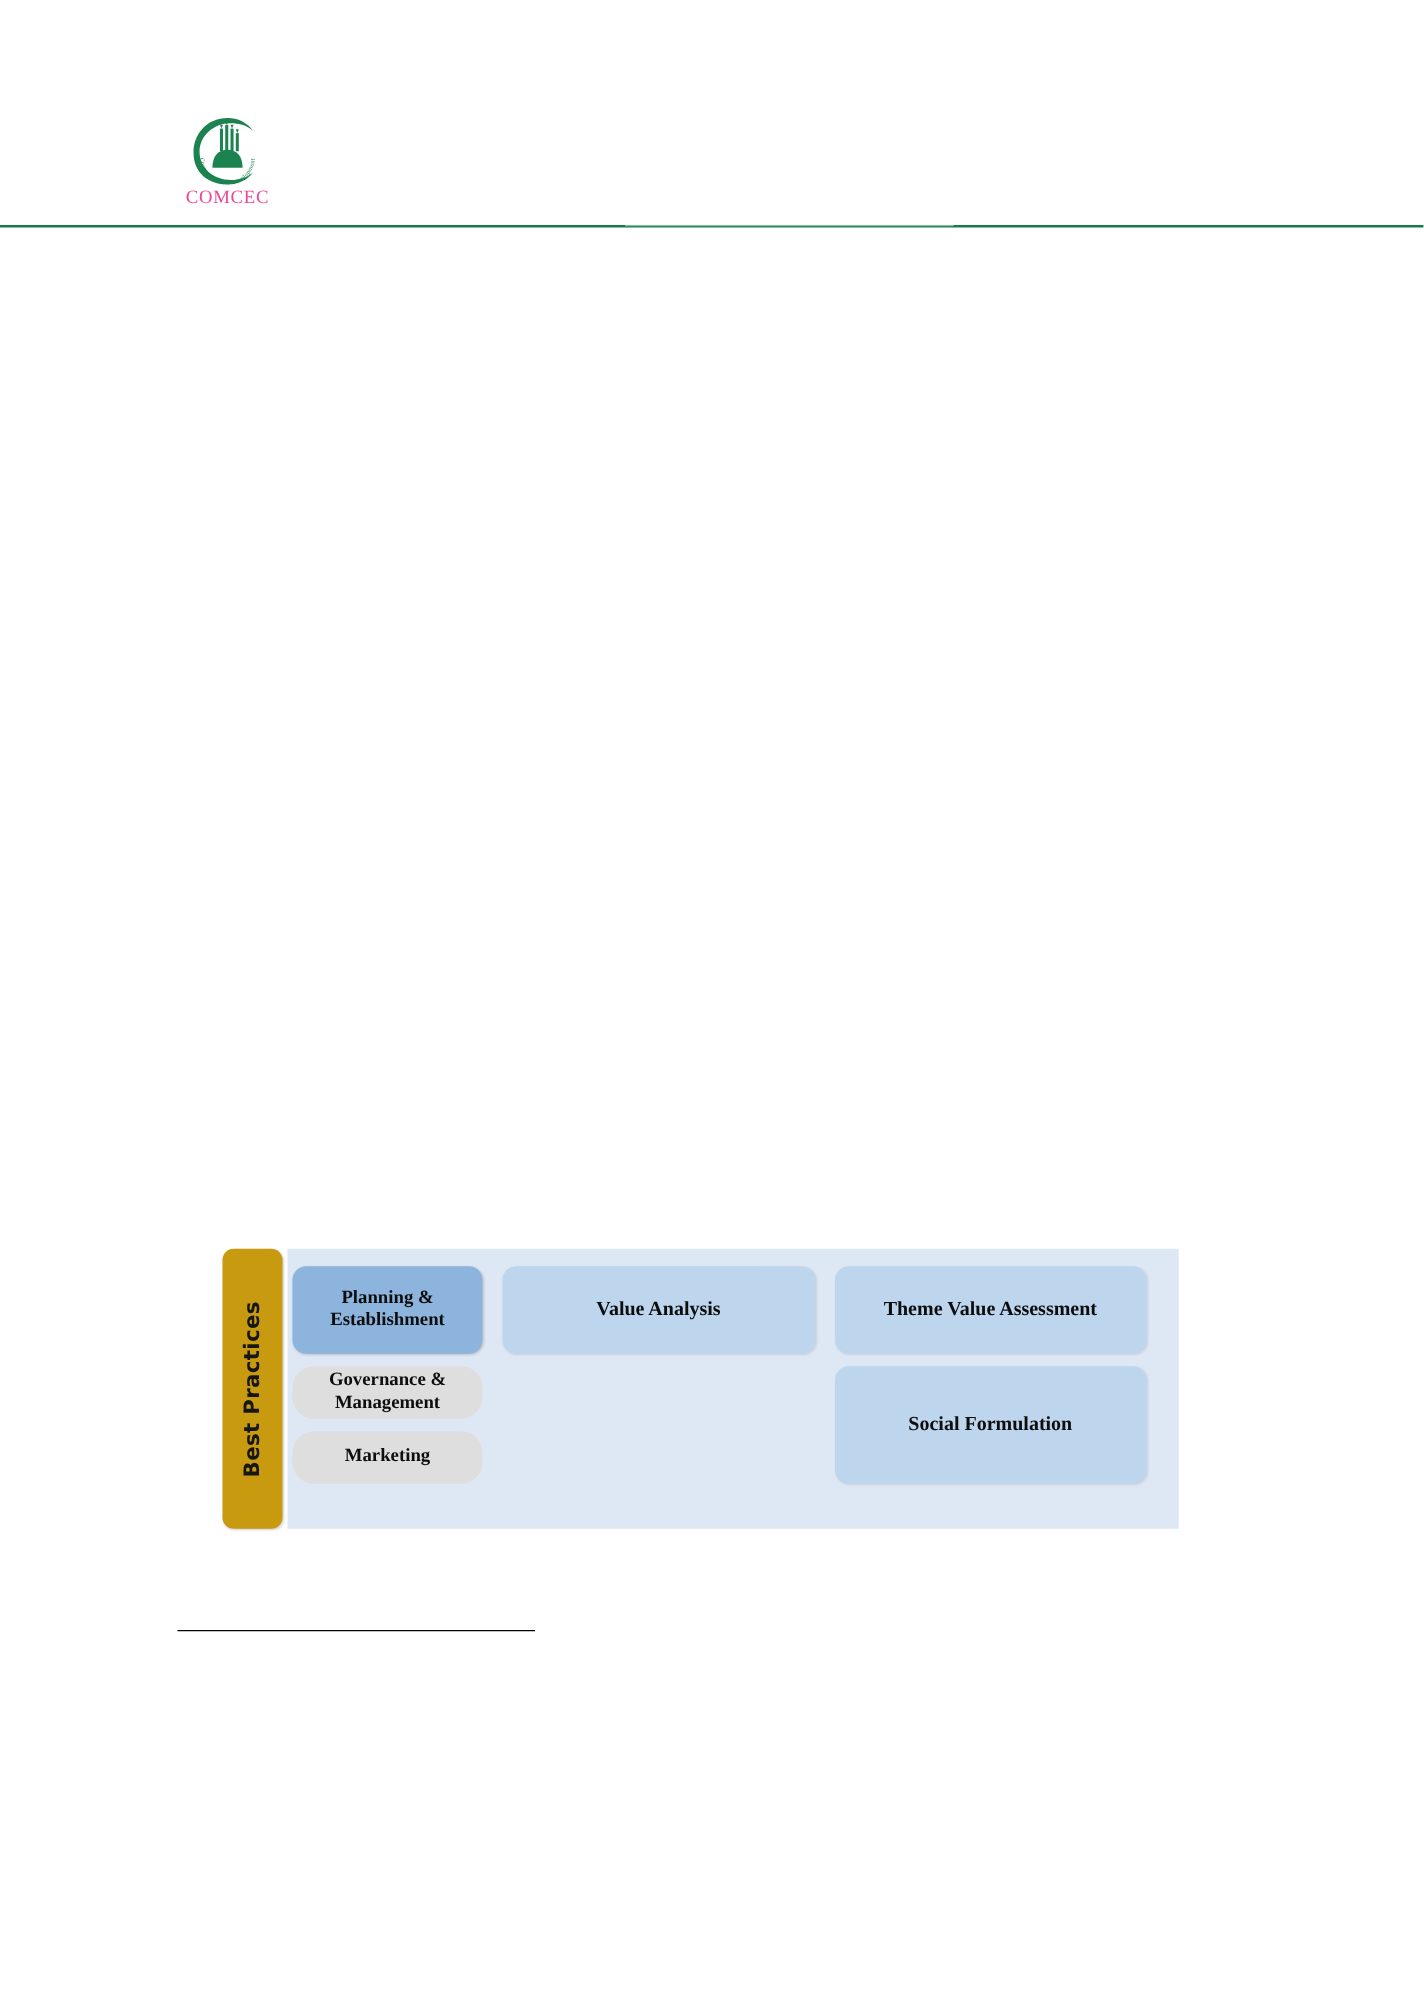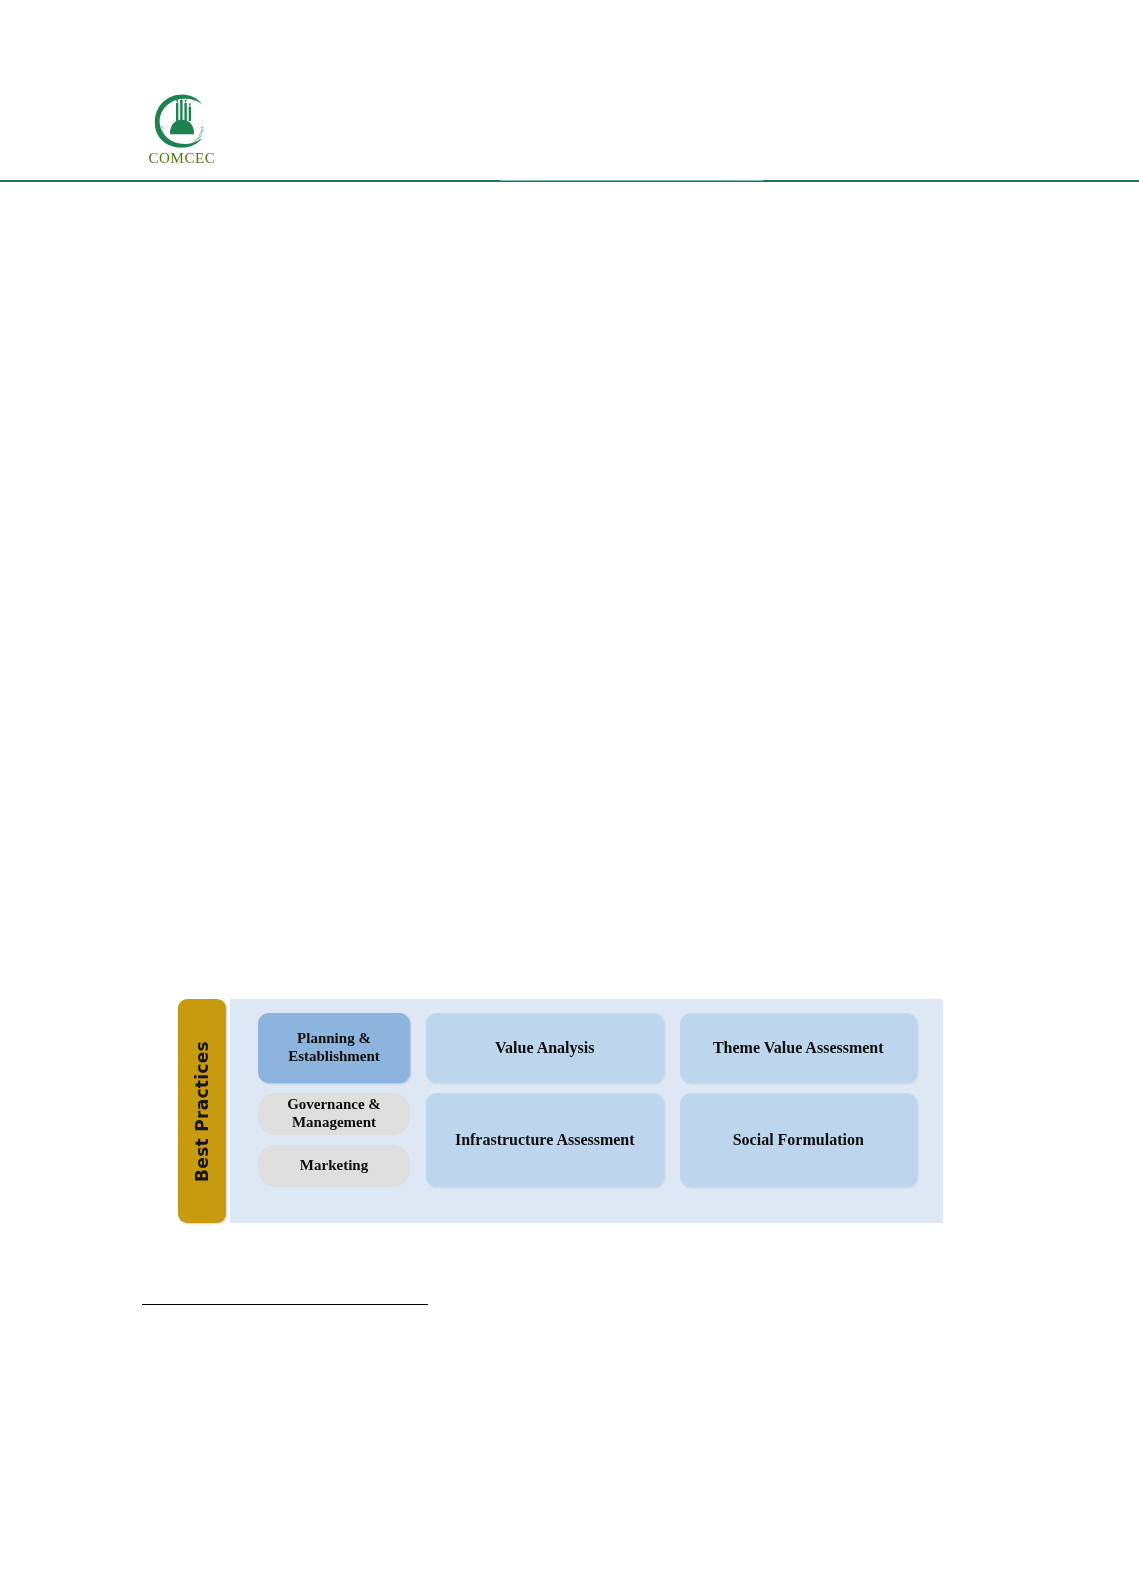--- a/index.html
+++ b/index.html
@@ -46,21 +46,21 @@
     width: 62px;
     height: 58px;
     display: block;
   }
 
   .brand-wordmark {
     margin-top: 1px;
     font-family: "Liberation Serif", serif;
     font-size: 15px;
     letter-spacing: 0.6px;
-    color: #4d7c0f;
+    color: #ec4899;
     font-weight: 400;
     line-height: 1;
     white-space: nowrap;
   }
 
   .header-rule {
     position: absolute;
     left: 0;
     top: 180px;
     width: 1139px;
@@ -116,21 +116,21 @@
     font-weight: 600;
     color: #161616;
     letter-spacing: 0.3px;
     white-space: nowrap;
   }
 
   .figure-panel {
     flex: 1 1 auto;
     background: #DEE8F4;
     margin-left: 4px;
-    padding: 14px 26px 14px 28px;
+    padding: 14px 26px 14px 4px;
     display: flex;
     gap: 16px;
     box-sizing: border-box;
   }
 
   .figure-col {
     display: flex;
     flex-direction: column;
     gap: 10px;
   }
@@ -253,21 +253,20 @@
     <div class="figure-panel">
 
       <div class="figure-col col-narrow">
         <div class="node node-primary">Planning &amp; Establishment</div>
         <div class="node node-muted">Governance &amp; Management</div>
         <div class="node node-muted">Marketing</div>
       </div>
 
       <div class="figure-col col-wide">
         <div class="node node-light row-top">Value Analysis</div>
-        <div class="node node-light row-bottom">Infrastructure Assessment</div>
       </div>
 
       <div class="figure-col col-wide">
         <div class="node node-light row-top">Theme Value Assessment</div>
         <div class="node node-light row-bottom">Social Formulation</div>
       </div>
 
     </div>
   </div>
 

